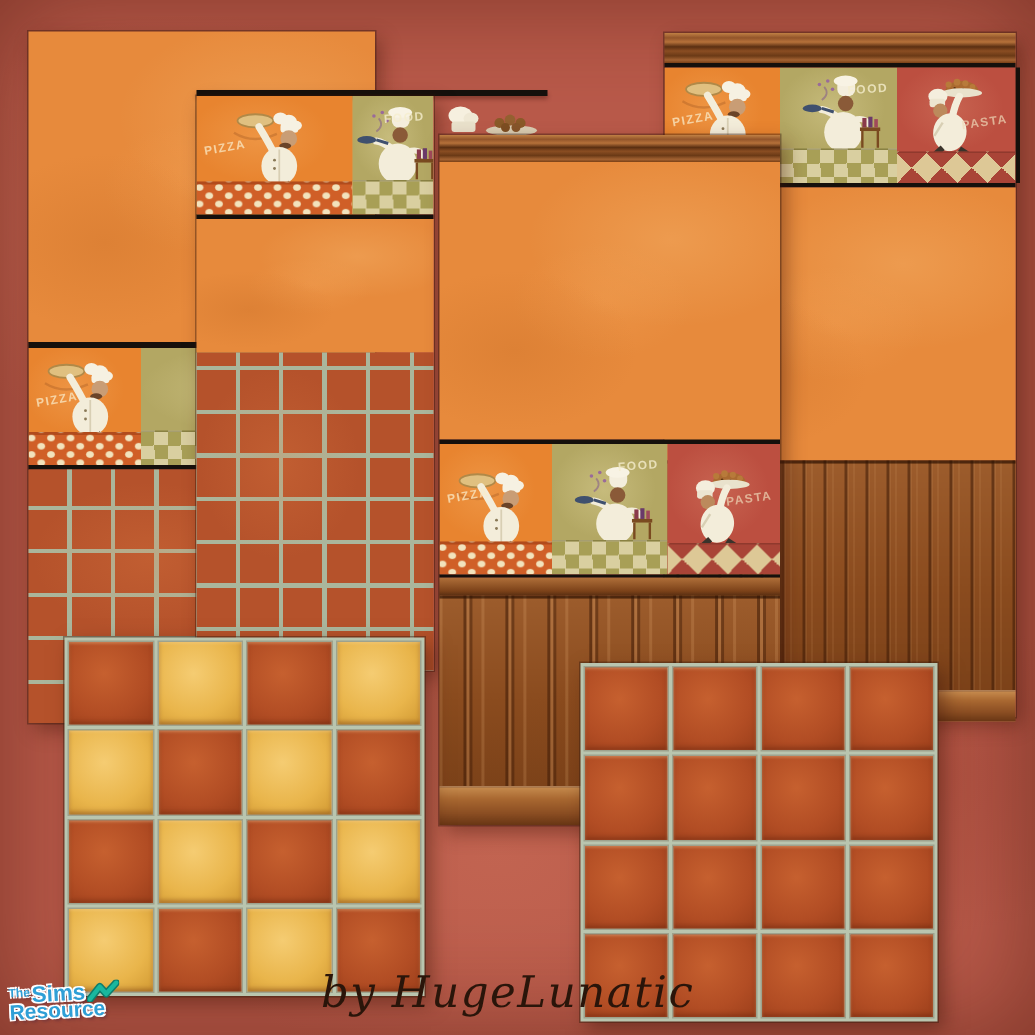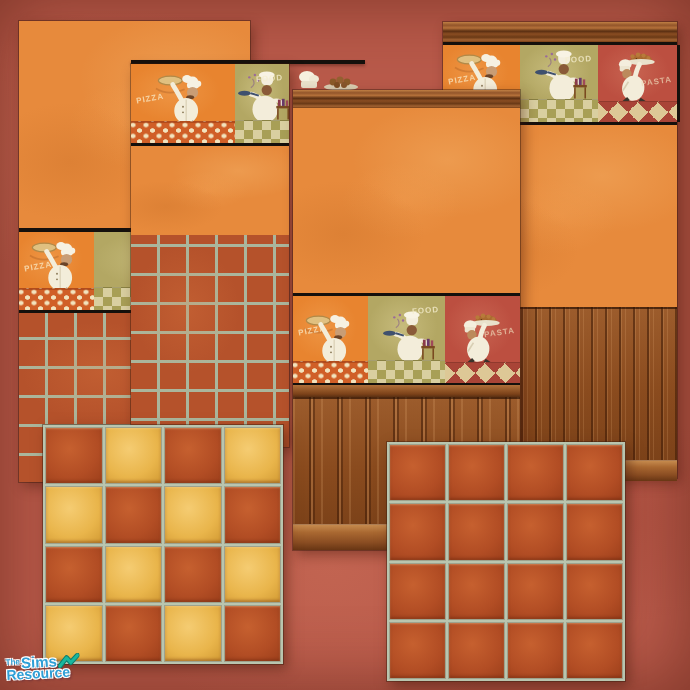--- a/index.html
+++ b/index.html
@@ -483,13 +483,14 @@
     </div>
 
   <div class="tsr-logo">
     <div class="tsr-line1"><span class="tsr-the">The</span><span>Sims</span><svg class="tsr-swoosh" width="22" height="14" viewBox="0 0 22 14">
         <path d="M2 12 L9 4 L13 9 L20 2" fill="none" stroke="#0e7c6b" stroke-width="5" stroke-linecap="round" stroke-linejoin="round"></path>
         <path d="M2 12 L9 4 L13 9 L20 2" fill="none" stroke="#19b79e" stroke-width="3" stroke-linecap="round" stroke-linejoin="round"></path>
       </svg></div>
     <div class="tsr-resource">Resource</div>
   </div>
 
+  <div class="credit">by HugeLunatic</div>
 </div>
 
 </body></html>

